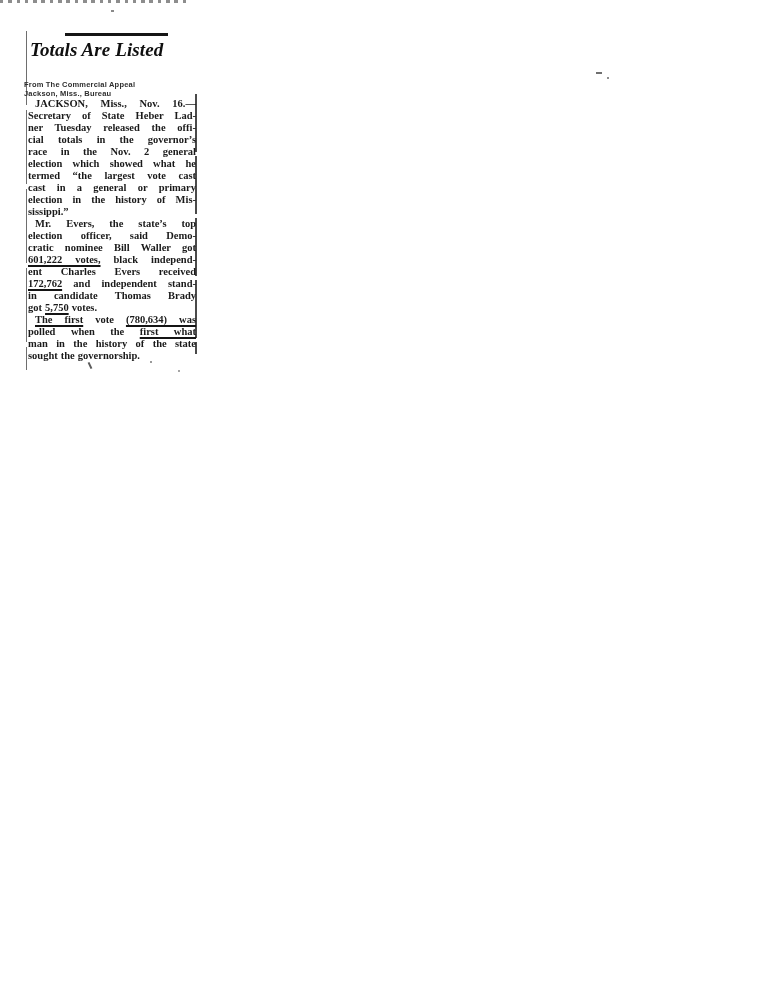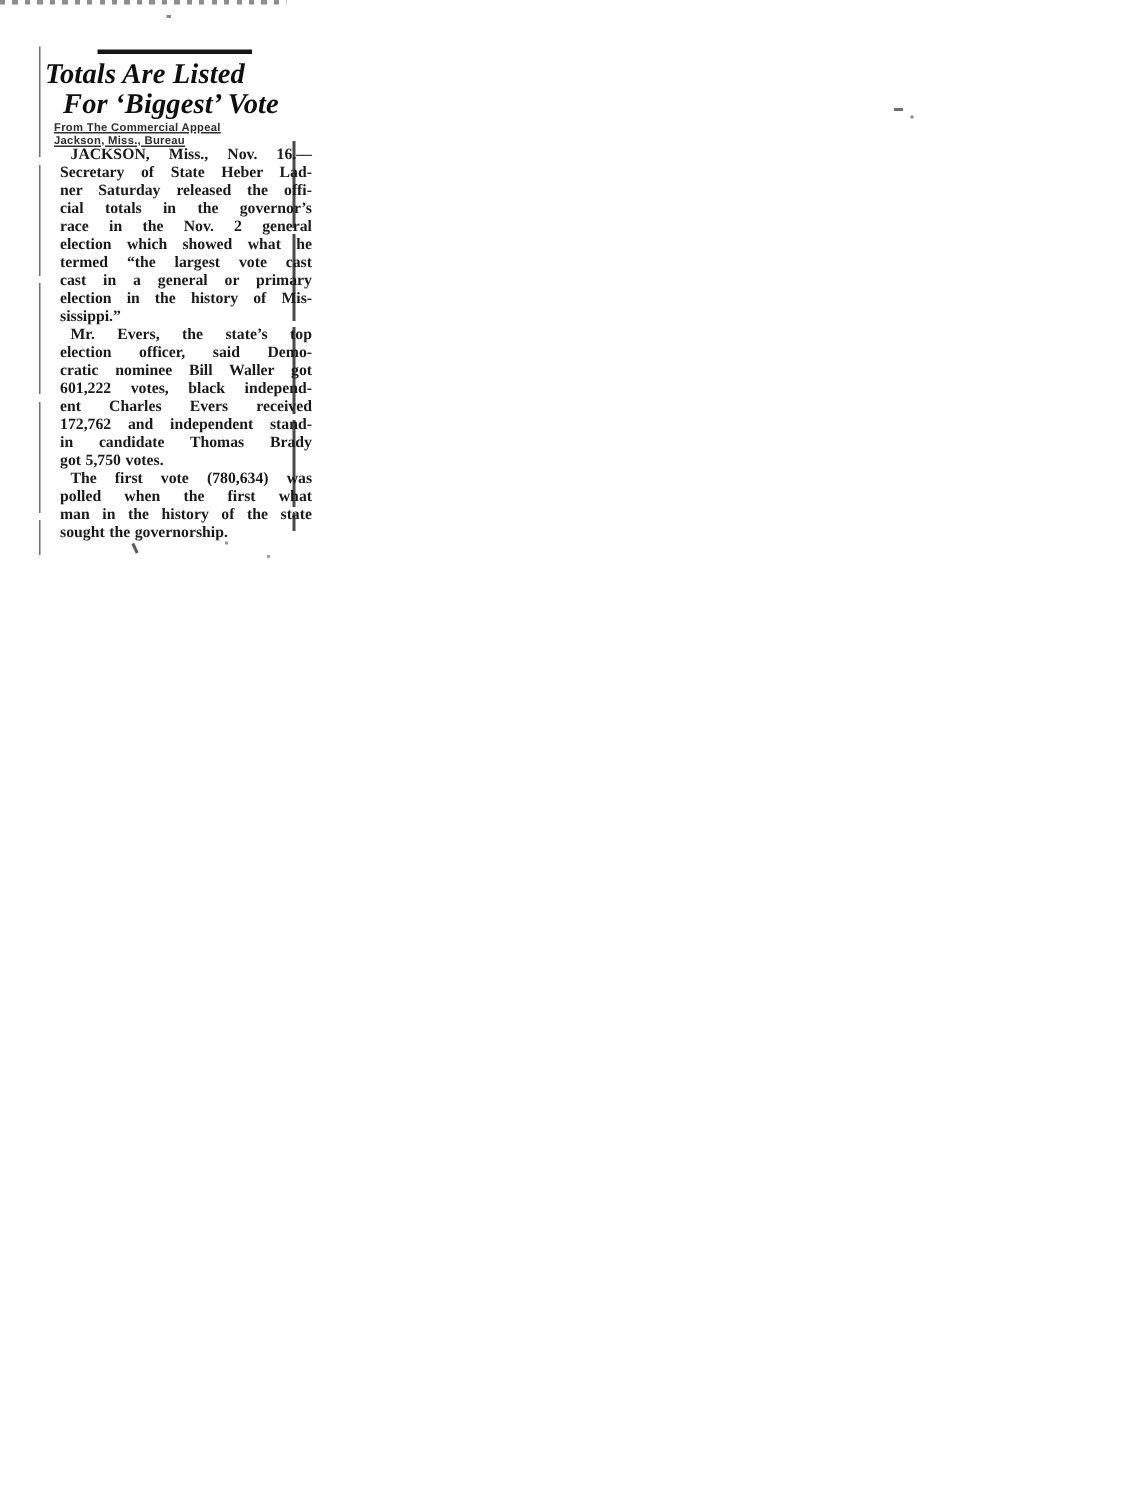--- a/index.html
+++ b/index.html
@@ -47,41 +47,41 @@
     width: 170px;
     font: italic 700 19px/20px "Liberation Serif", serif;
     color: #0f0f0f;
     letter-spacing: 0.1px;
     white-space: nowrap;
   }
   .headline .line2 { margin-left: 12px; }
 
   .byline {
     position: absolute;
-    left: 36px; top: 81px;
+    left: 24px; top: 81px;
     font: 700 7.5px/8.5px "Liberation Sans", sans-serif;
     color: #2e2e2e;
     letter-spacing: 0.2px;
     white-space: nowrap;
-    text-decoration: underline;
   }
 
   .article-body {
     position: absolute;
-    left: 40px; top: 98px;
+    left: 28px; top: 98px;
     width: 168px;
     font: 700 10.5px/12px "Liberation Serif", serif;
     color: #1a1a1a;
     word-spacing: 0.4px;
   }
   .article-line { text-align: justify; text-align-last: justify; height: 12px; overflow: visible; }
   .article-line.last { text-align-last: left; }
   .article-line.indent { text-indent: 7px; }
 
   .pen-underline {
+    text-decoration: underline;
     text-decoration-thickness: 1.8px;
     text-underline-offset: 2px;
     text-decoration-color: #141414;
     text-decoration-skip-ink: none;
     margin-top: 28px;
   }
 </style>
 </head>
 <body>
 
@@ -92,32 +92,31 @@
   <div class="speck" style="left:596px; top:72px; width:6px; height:2px; background:#6f6f6f;"></div>
   <div class="speck" style="left:607px; top:77px; width:2px; height:2px; background:#8f8f8f;"></div>
 
   <div class="newspaper-clipping">
     <div class="left-rule"></div>
     <div class="right-rule"></div>
     <div class="headline-rule"></div>
 
     <div class="headline">
       <div class="line1">Totals Are Listed</div>
-      <div class="line2">For ‘Biggest’ Vote</div>
     </div>
 
     <div class="byline">
       <div>From The Commercial Appeal</div>
       <div>Jackson, Miss., Bureau</div>
     </div>
 
     <div class="article-body">
         <div class="article-line indent"><span>JACKSON, Miss., Nov. 16.—</span></div>
         <div class="article-line"><span>Secretary of State Heber Lad-</span></div>
-        <div class="article-line"><span>ner Saturday released the offi-</span></div>
+        <div class="article-line"><span>ner Tuesday released the offi-</span></div>
         <div class="article-line"><span>cial totals in the governor’s</span></div>
         <div class="article-line"><span>race in the Nov. 2 general</span></div>
         <div class="article-line"><span>election which showed what he</span></div>
         <div class="article-line"><span>termed “the largest vote cast</span></div>
         <div class="article-line"><span>cast in a general or primary</span></div>
         <div class="article-line"><span>election in the history of Mis-</span></div>
         <div class="article-line last"><span>sissippi.”</span></div>
         <div class="article-line indent"><span>Mr. Evers, the state’s top</span></div>
         <div class="article-line"><span>election officer, said Demo-</span></div>
         <div class="article-line"><span>cratic nominee Bill Waller got</span></div>

